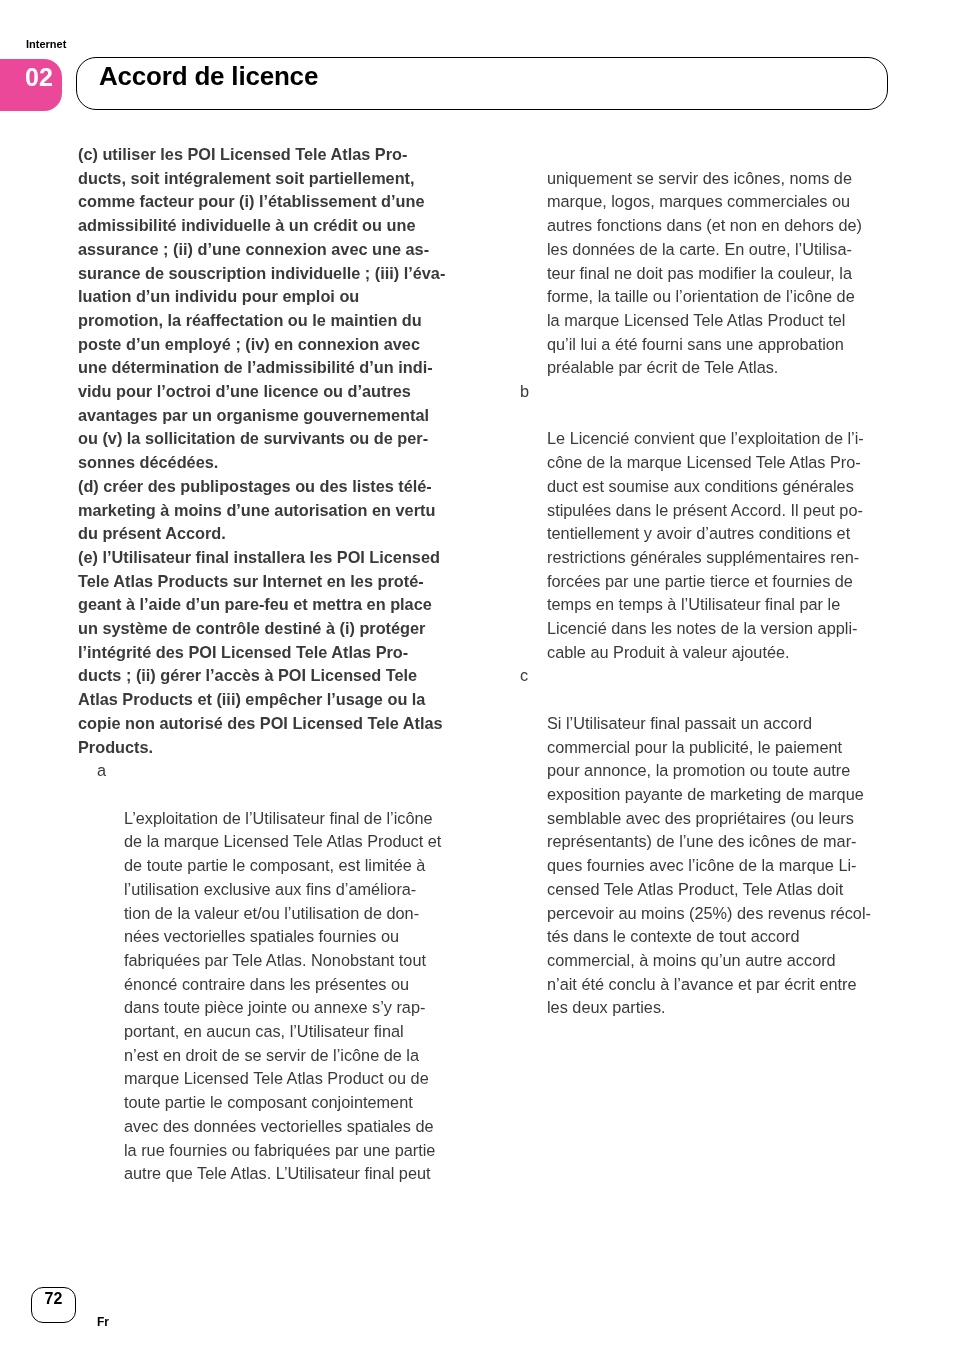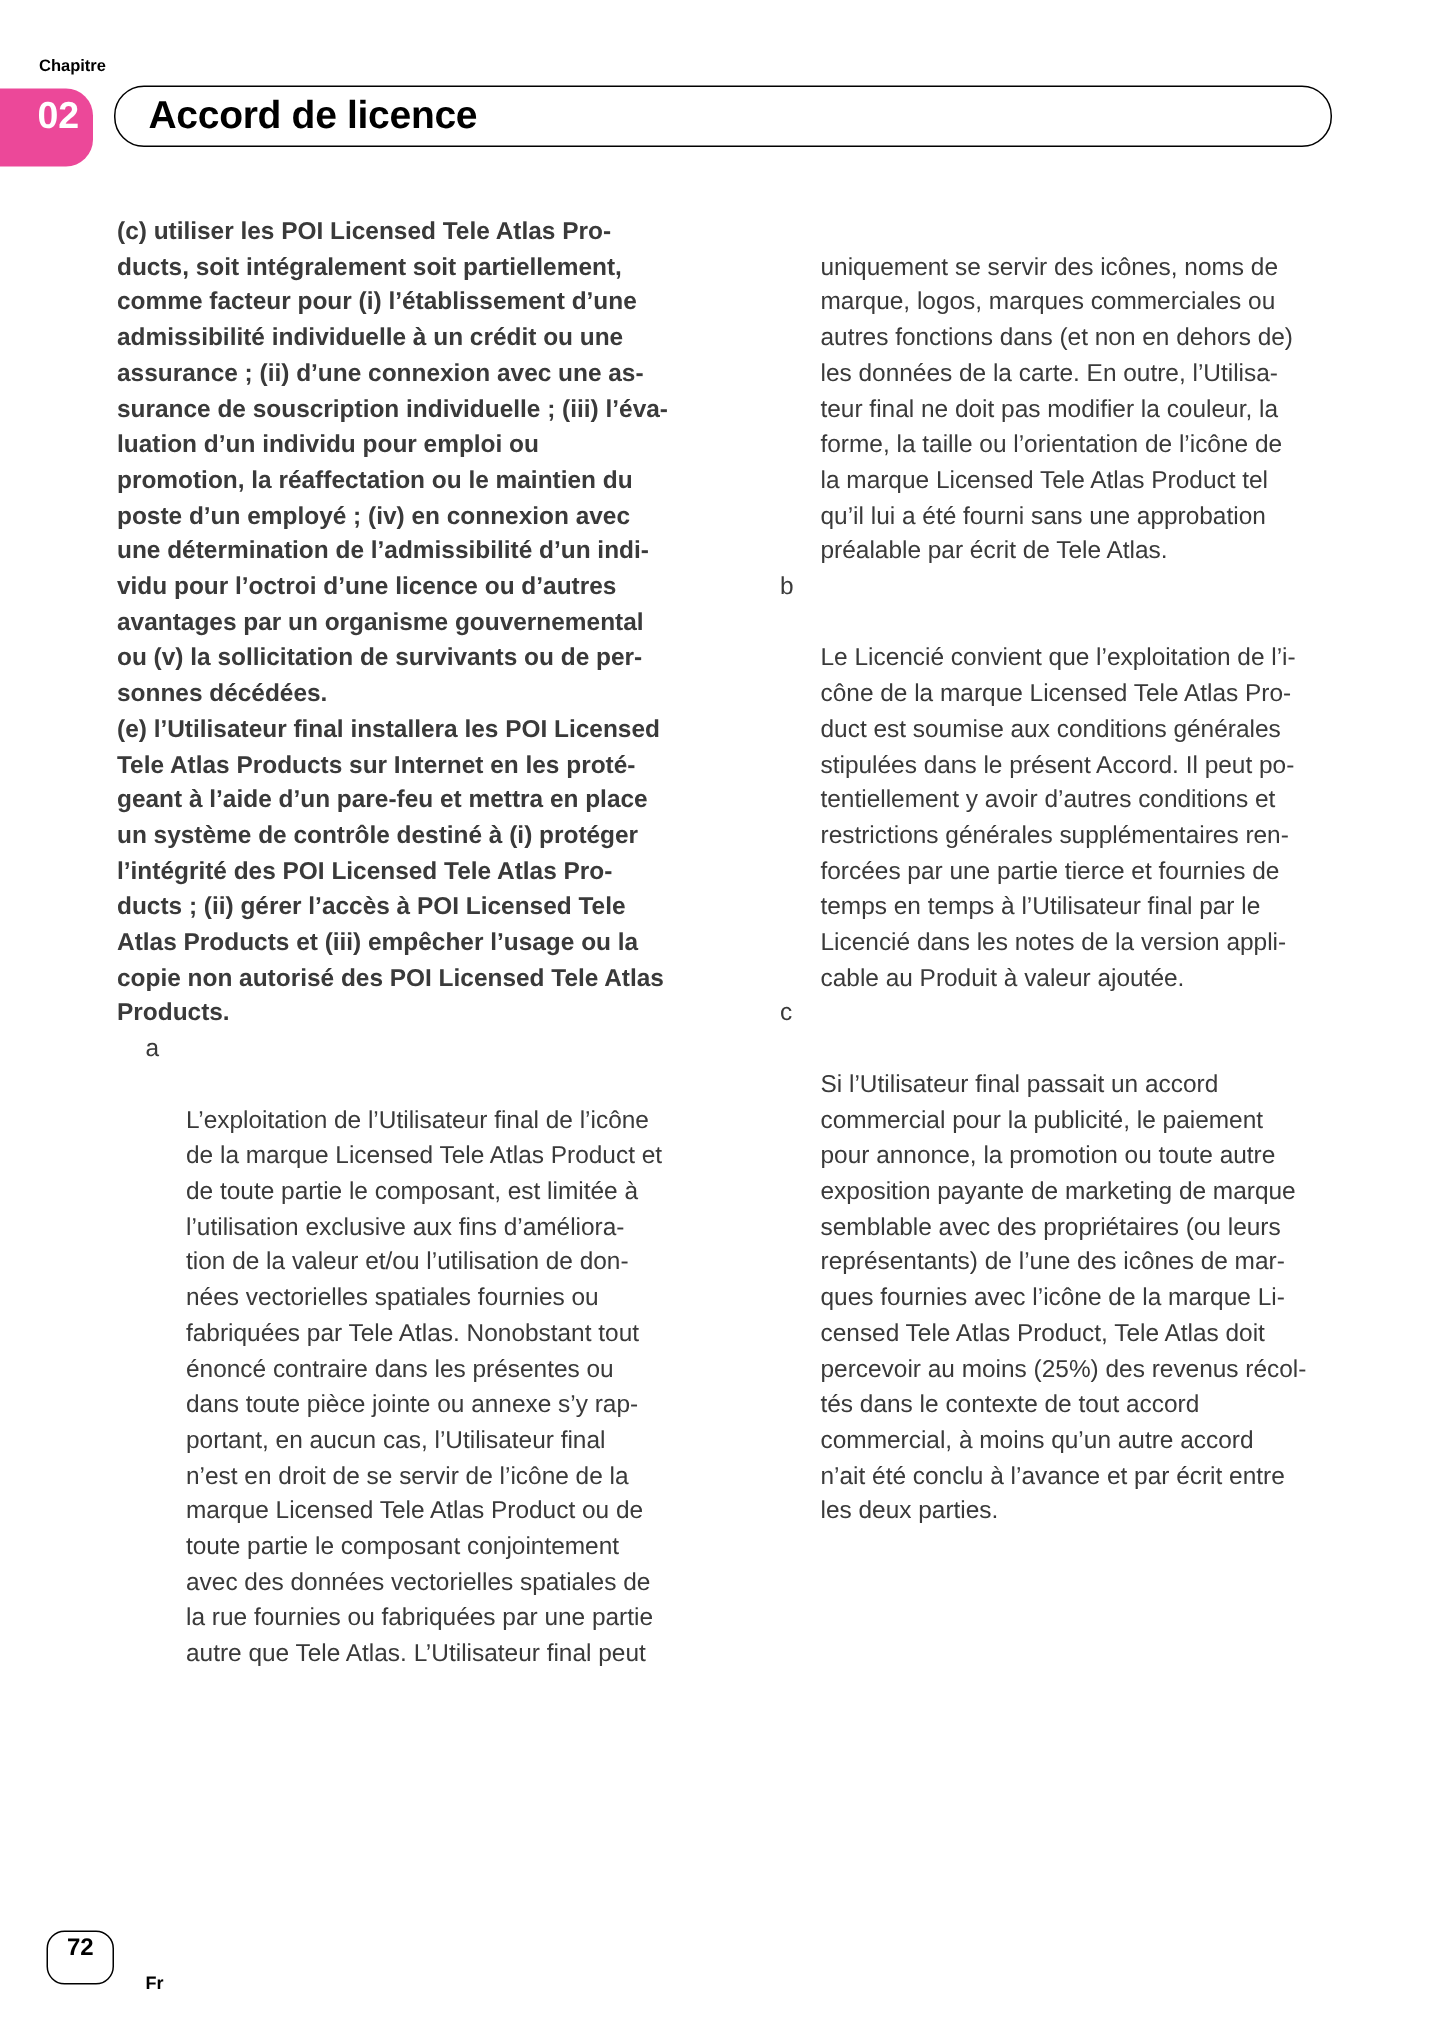--- a/index.html
+++ b/index.html
@@ -3,42 +3,42 @@
   <meta charset="utf-8">
   <style>
     html, body { margin: 0; padding: 0; background: #ffffff; }
     body { width: 954px; height: 1352px; position: relative; overflow: hidden;
            font-family: "Liberation Sans", sans-serif; color: #231f20; }
     .chapter-label { position: absolute; left: 26px; top: 38px; font-size: 11px; font-weight: bold; color: #000; }
     .chapter-badge { position: absolute; left: 0; top: 59px; width: 62px; height: 52px; background: #ec4899;
                      border-radius: 0 18px 18px 0; color: #fff; font-weight: bold; font-size: 25px;
                      line-height: 36px; text-align: right; padding-right: 0; box-sizing: border-box; }
     .chapter-badge span { position: absolute; left: 25px; top: 0; }
-    .title-frame { position: absolute; left: 76px; top: 57px; width: 812px; height: 41px; box-sizing: border-box;
+    .title-frame { position: absolute; left: 76px; top: 57px; width: 812px; height: 53px; box-sizing: border-box;
                    border: 1.6px solid #000; border-radius: 20px; }
     .title-frame h1 { margin: 0; position: absolute; left: 22px; top: 2px; font-size: 26px; font-weight: bold;
                       color: #000; line-height: 32px; letter-spacing: -0.2px; }
     .col { position: absolute; font-size: 16.3px; line-height: 23.7px; color: #3a3a3a; }
     .col-left { left: 78px; top: 143px; width: 392px; }
     .col-right { left: 520px; top: 143px; width: 380px; }
     .para { margin: 0; white-space: pre-line; font-weight: bold; }
     .heading { margin: 16px 0 0 0; font-weight: bold; color: #000; font-size: 16.6px; line-height: 23.7px; white-space: pre-line; }
     .heading sup { font-size: 9px; }
     .item { position: relative; padding-left: 27px; white-space: pre-line; }
     .item .letter { position: absolute; left: 0; top: 0; }
     .col-left .item { margin-left: 19px; }
     .footer-page { position: absolute; left: 31px; top: 1287px; width: 45px; height: 36px; box-sizing: border-box;
                    border: 1.6px solid #000; border-radius: 12px; text-align: center; font-weight: bold;
                    font-size: 16px; line-height: 21px; color: #000; }
     .footer-lang { position: absolute; left: 97px; top: 1299px; font-size: 12px; font-weight: bold; color: #000; margin-top: 16px; }
   </style>
 </head>
 <body>
 
-<div class="chapter-label">Chapitre</div>
+<div class="chapter-label">Internet</div>
 <div class="chapter-badge">
   <span>02</span>
 </div>
 <div class="title-frame">
   <h1>Accord de licence</h1>
 </div>
 
 <div class="col col-left">
   <p class="para">(c) utiliser les POI Licensed Tele Atlas Pro-
 ducts, soit intégralement soit partiellement,
@@ -47,20 +47,23 @@
 assurance ; (ii) d’une connexion avec une as-
 surance de souscription individuelle ; (iii) l’éva-
 luation d’un individu pour emploi ou
 promotion, la réaffectation ou le maintien du
 poste d’un employé ; (iv) en connexion avec
 une détermination de l’admissibilité d’un indi-
 vidu pour l’octroi d’une licence ou d’autres
 avantages par un organisme gouvernemental
 ou (v) la sollicitation de survivants ou de per-
 sonnes décédées.</p>
+  <p class="para">(d) créer des publipostages ou des listes télé-
+marketing à moins d’une autorisation en vertu
+du présent Accord.</p>
   <p class="para">(e) l’Utilisateur final installera les POI Licensed
 Tele Atlas Products sur Internet en les proté-
 geant à l’aide d’un pare-feu et mettra en place
 un système de contrôle destiné à (i) protéger
 l’intégrité des POI Licensed Tele Atlas Pro-
 ducts ; (ii) gérer l’accès à POI Licensed Tele
 Atlas Products et (iii) empêcher l’usage ou la
 copie non autorisé des POI Licensed Tele Atlas
 Products.</p>
   <div class="item">

